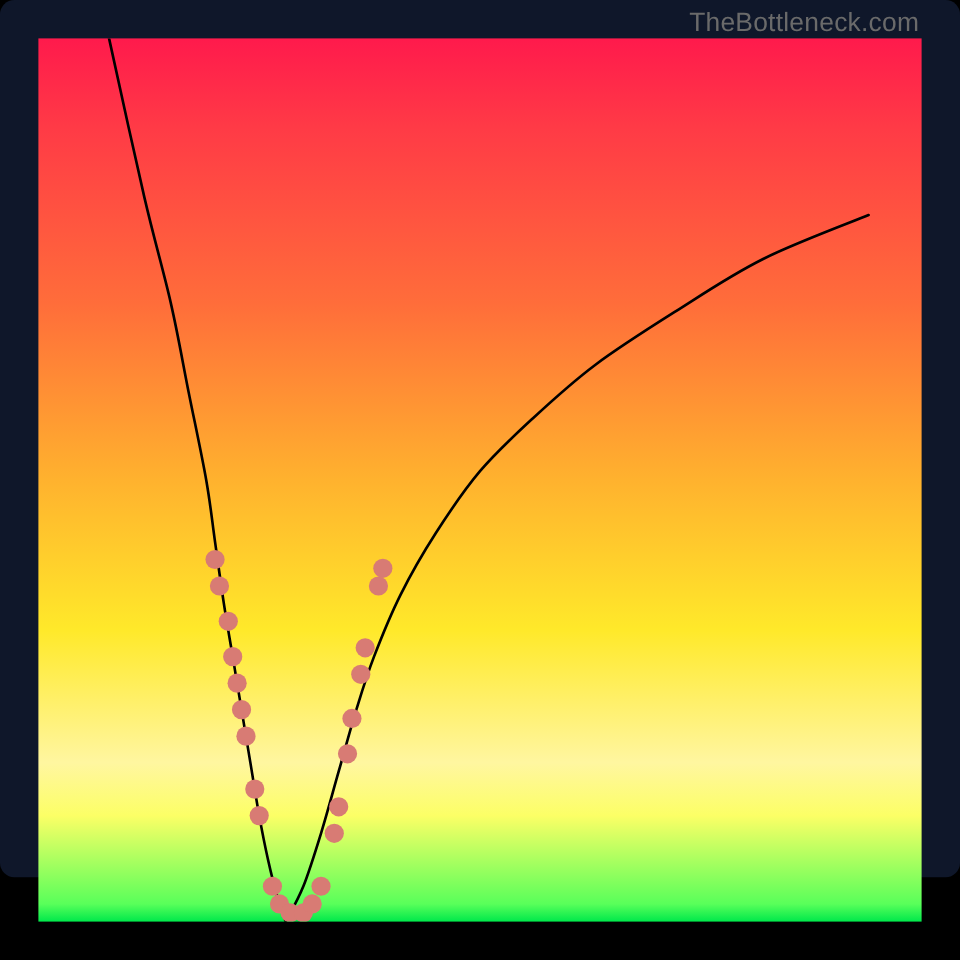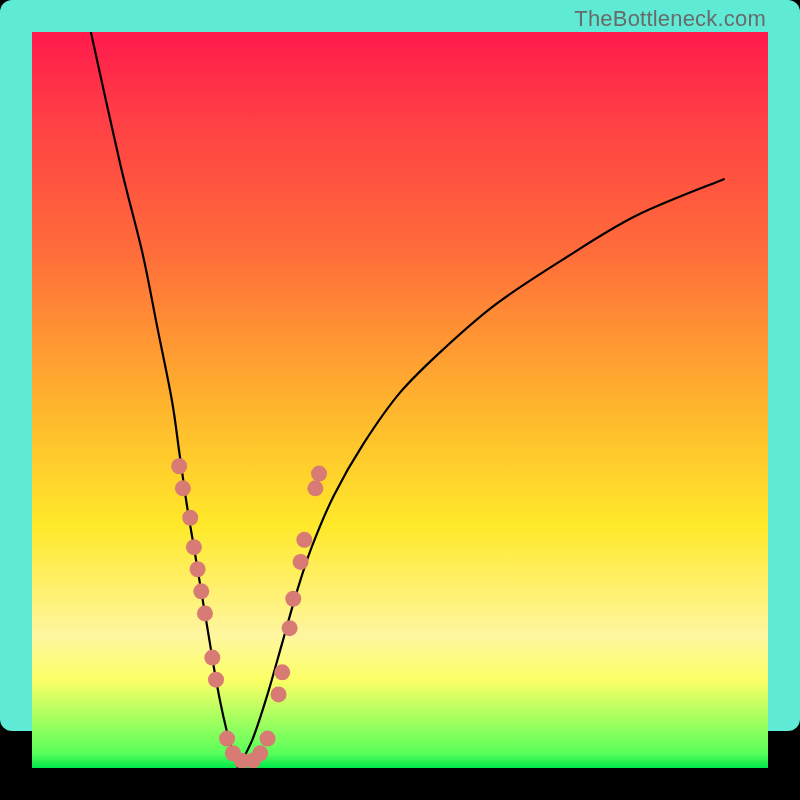--- a/index.html
+++ b/index.html
@@ -10,21 +10,21 @@
     overflow: hidden;
     background: #000;
     font-family: Arial, Helvetica, sans-serif;
   }
   .frame {
     position: absolute;
     top: 0;
     left: 0;
     width: 800px;
     height: 731px;
-    background: #5eead4;
+    background: #0f172a;
     border-radius: 12px;
   }
   .plot {
     position: absolute;
     top: 32px;
     left: 32px;
     width: 736px;
     height: 736px;
     
     background: linear-gradient(to bottom,

